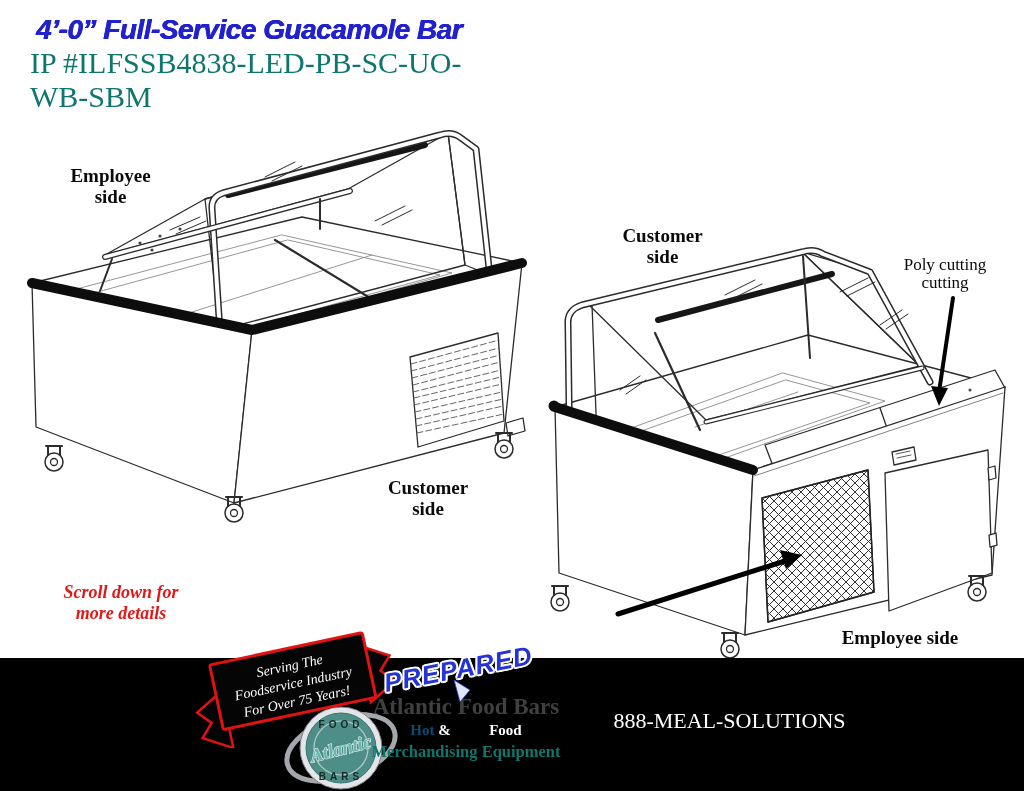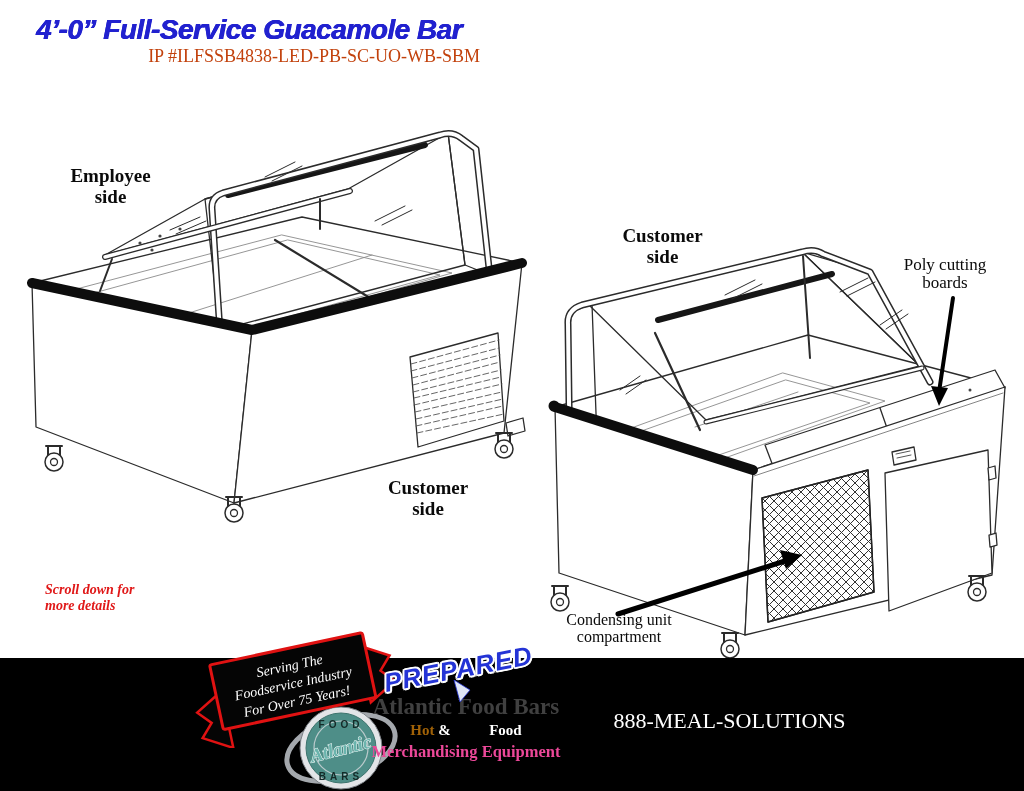--- a/index.html
+++ b/index.html
@@ -2,42 +2,42 @@
 <html><head>
 <meta charset="utf-8">
 <style>
   html,body{margin:0;padding:0;background:#888;}
   .page{position:relative;width:1024px;height:791px;background:#ffffff;overflow:hidden;
         font-family:"Liberation Serif",serif;color:#111;}
   
   .title{position:absolute;left:36px;top:14px;font-family:"Liberation Sans",sans-serif;
          font-weight:bold;font-style:italic;font-size:28px;color:#2121cf;letter-spacing:-0.5px;
          text-shadow:0.6px 0 0 #2121cf, 0 0.4px 0 #2121cf;white-space:nowrap;}
-  .model{position:absolute;left:30px;top:46px;width:450px;text-align:right;font-size:18px;color:#c2410c;}
+  .model{position:absolute;left:30px;top:46px;width:450px;text-align:left;font-size:30px;color:#0f766e;}
   .dims{position:absolute;left:30px;top:73px;width:450px;text-align:center;font-size:17px;color:#000;}
   
   .lbl{position:absolute;text-align:center;font-weight:bold;font-size:19px;line-height:1.08;color:#0a0a0a;}
   .lbl.light{font-weight:normal;font-size:17px;}
   .lbl.small{font-weight:normal;font-size:16px;}
-  .scroll-note{position:absolute;left:45px;top:582px;width:152px;text-align:left;font-style:italic;
-               font-weight:bold;font-size:14px;line-height:1.15;color:#e01818;}
+  .scroll-note{position:absolute;left:45px;top:582px;width:152px;text-align:center;font-style:italic;
+               font-weight:bold;font-size:18px;line-height:1.15;color:#e01818;}
   svg{position:absolute;}
   
   .footer{position:absolute;left:0;top:658px;width:1024px;height:133px;background:#000;}
   .prepared{position:absolute;left:383px;top:653px;width:160px;z-index:5;
             font-family:"Liberation Sans",sans-serif;font-weight:bold;font-style:italic;
             font-size:26px;letter-spacing:1px;color:#2434d6;transform:rotate(-11deg);
             text-shadow:-2px 0 0 #fff,2px 0 0 #fff,0 -2px 0 #fff,0 2px 0 #fff,
                         -1.5px -1.5px 0 #fff,1.5px -1.5px 0 #fff,-1.5px 1.5px 0 #fff,1.5px 1.5px 0 #fff;}
   .company{position:absolute;left:360px;top:694px;width:212px;text-align:center;z-index:4;}
   .company .name{font-weight:bold;font-size:23px;color:#404040;line-height:1.1;}
   .company .line2{font-weight:bold;font-size:15px;margin-top:3px;color:#fff;}
-  .company .line2 .hot{color:#a16207;}
+  .company .line2 .hot{color:#0c4a6e;}
   .company .line2 .cold{color:#000000;}
-  .company .line3,.company .line4{font-weight:bold;font-size:16.5px;color:#ec4899;line-height:1.2;}
+  .company .line3,.company .line4{font-weight:bold;font-size:16.5px;color:#0f766e;line-height:1.2;}
   .company .line3{margin-top:3px;}
   .contact{position:absolute;left:612px;top:708px;width:235px;text-align:center;color:#fff;z-index:4;}
   .contact .c1,.contact .c2{font-size:22px;line-height:1.22;}
   .contact .web{font-size:18px;line-height:1.3;text-decoration:underline;color:#fff;cursor:pointer;}
   .tube-o{stroke:#2b2b2b;stroke-width:7;fill:none;stroke-linejoin:round;stroke-linecap:round;}
   .tube-i{stroke:#ffffff;stroke-width:4;fill:none;stroke-linejoin:round;stroke-linecap:round;}
 </style>
 </head>
 <body>
 
@@ -232,25 +232,24 @@
   <div class="lbl" style="left:365px;top:478px;width:126px;">
     <div>Customer</div>
       <div>side</div>
   </div>
   <div class="lbl" style="left:600px;top:226px;width:125px;">
     <div>Customer</div>
       <div>side</div>
   </div>
   <div class="lbl light" style="left:880px;top:256px;width:130px;">
     <div>Poly cutting</div>
-      <div>boards</div>
-  </div>
-  <div class="lbl small" style="left:553px;top:611px;width:132px;">
-    <div>Condensing unit</div>
-      <div>compartment</div>
+      <div>cutting</div>
+  </div>
+  <div class="lbl" style="left:820px;top:628px;width:160px;">
+    <div>Employee side</div>
   </div>
   <div class="scroll-note">
     <div>Scroll down for</div>
       <div>more details</div>
   </div>
 
   <div class="footer"></div>
 
   <svg style="left:188px;top:630px;z-index:5;" width="212" height="118" viewBox="0 0 212 118">
     <g transform="rotate(-12 106 57)">

